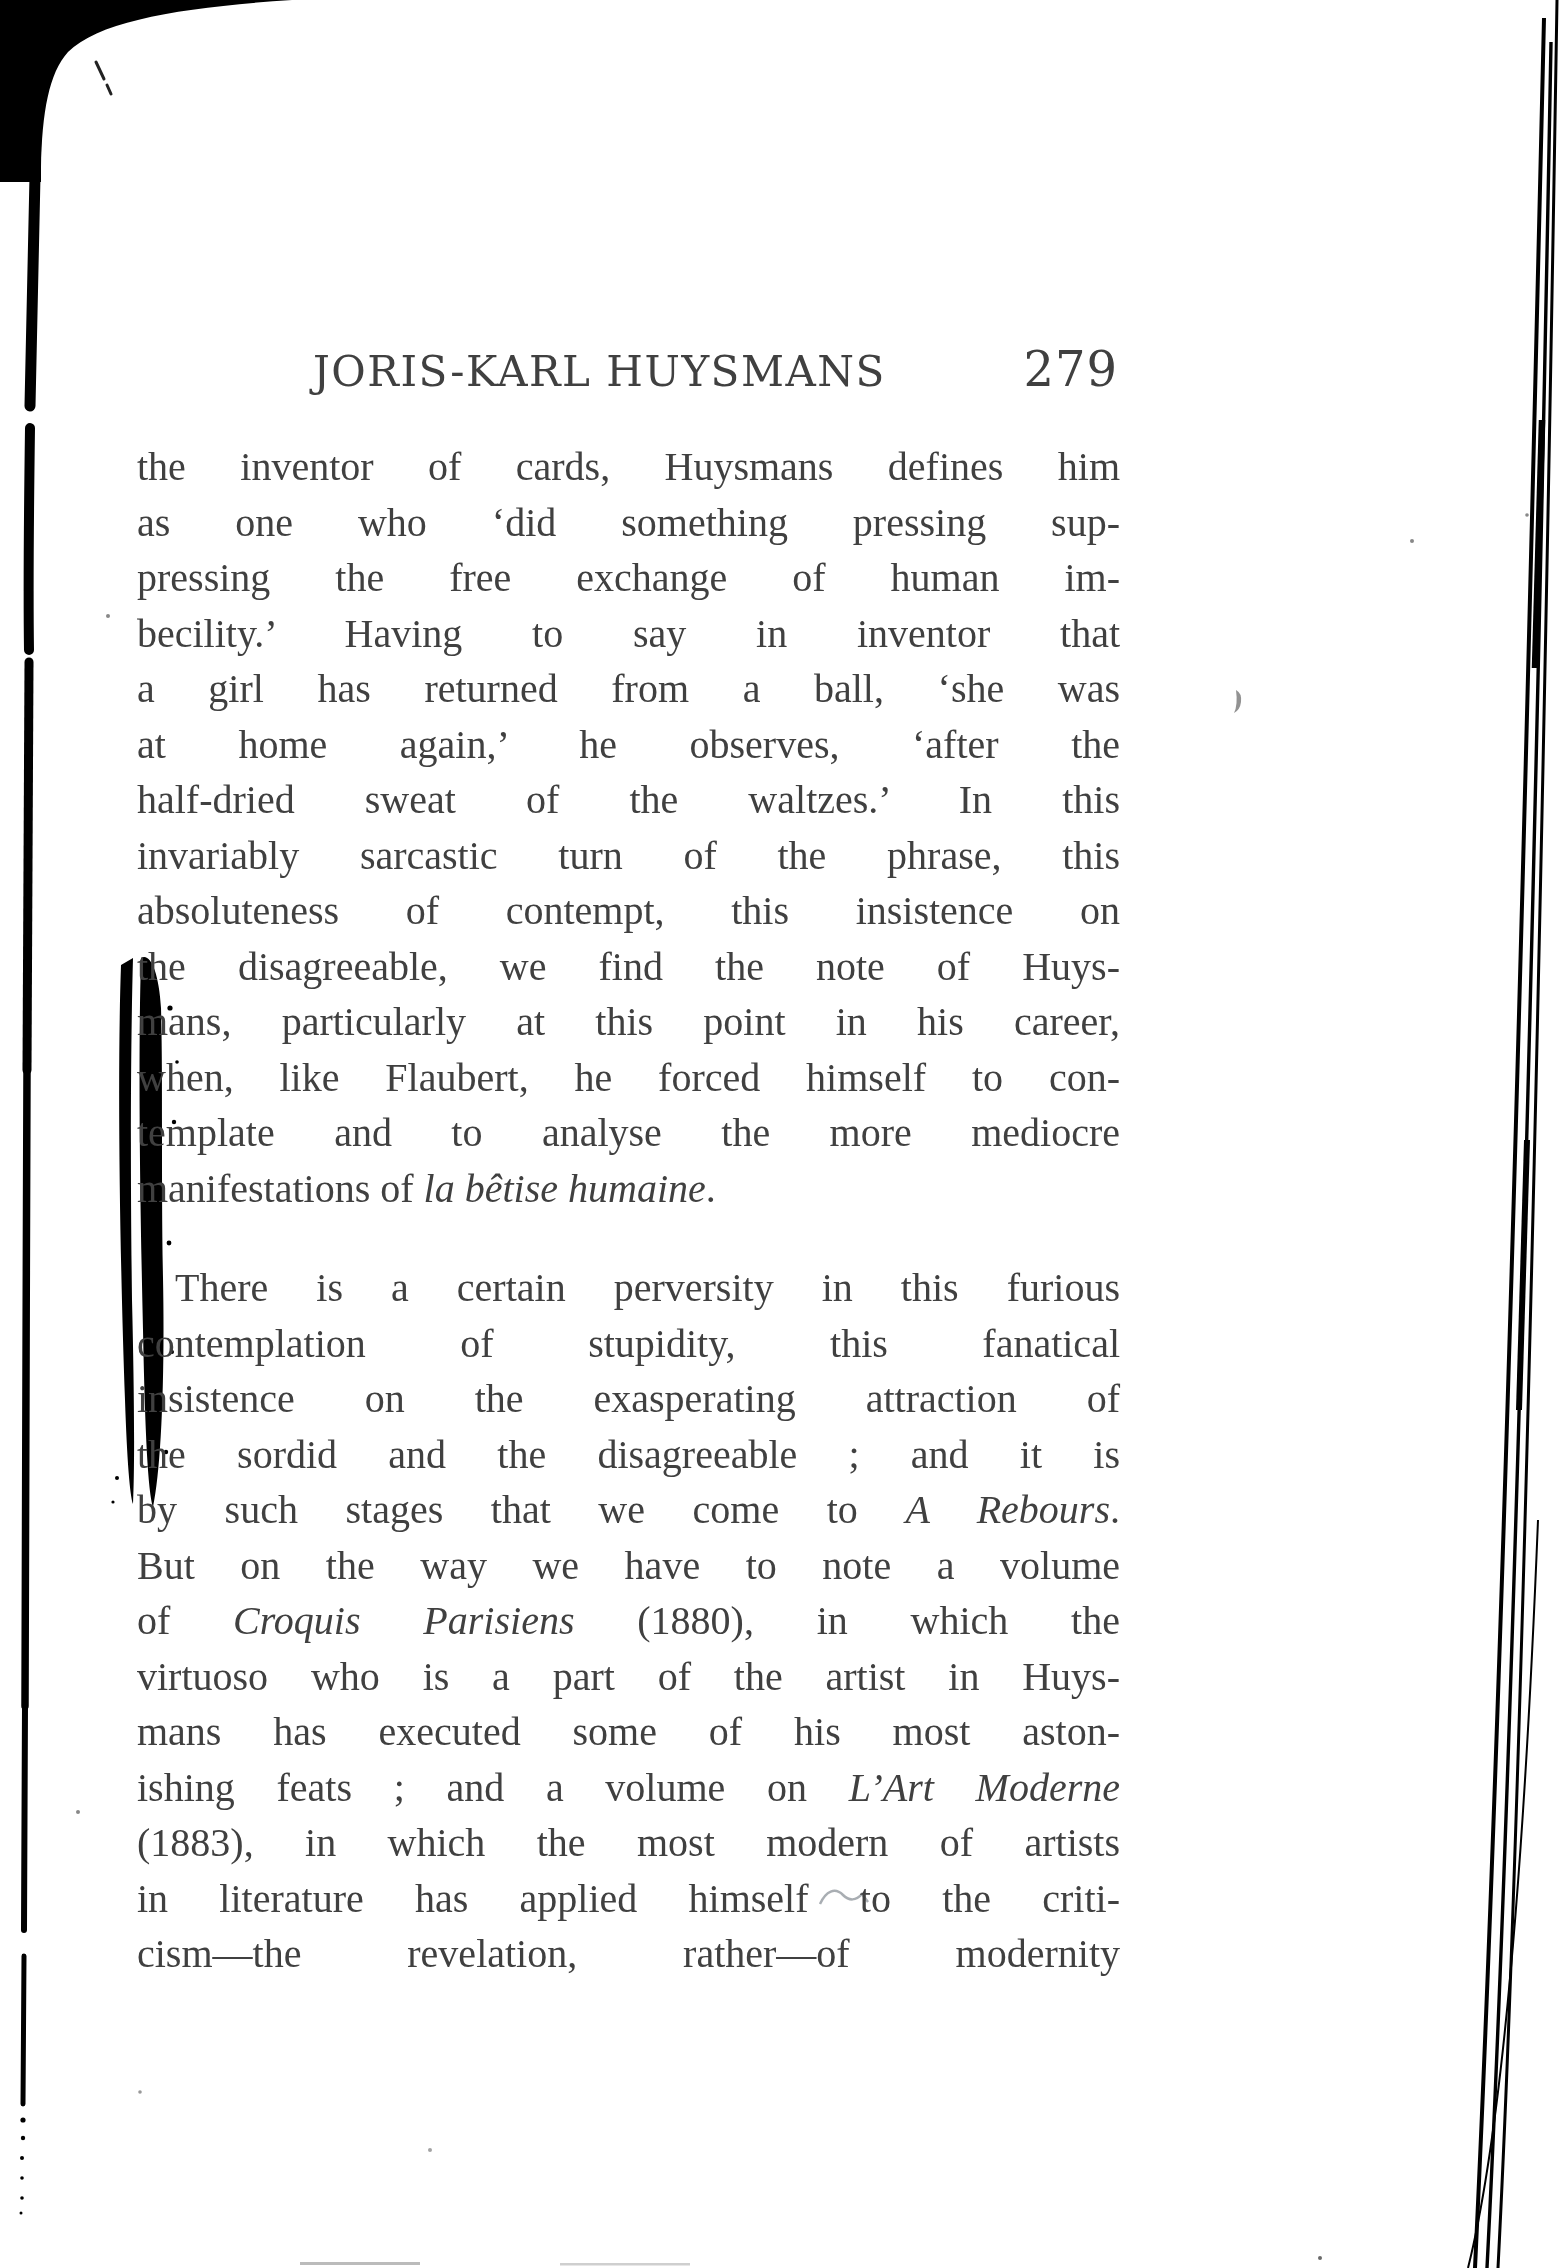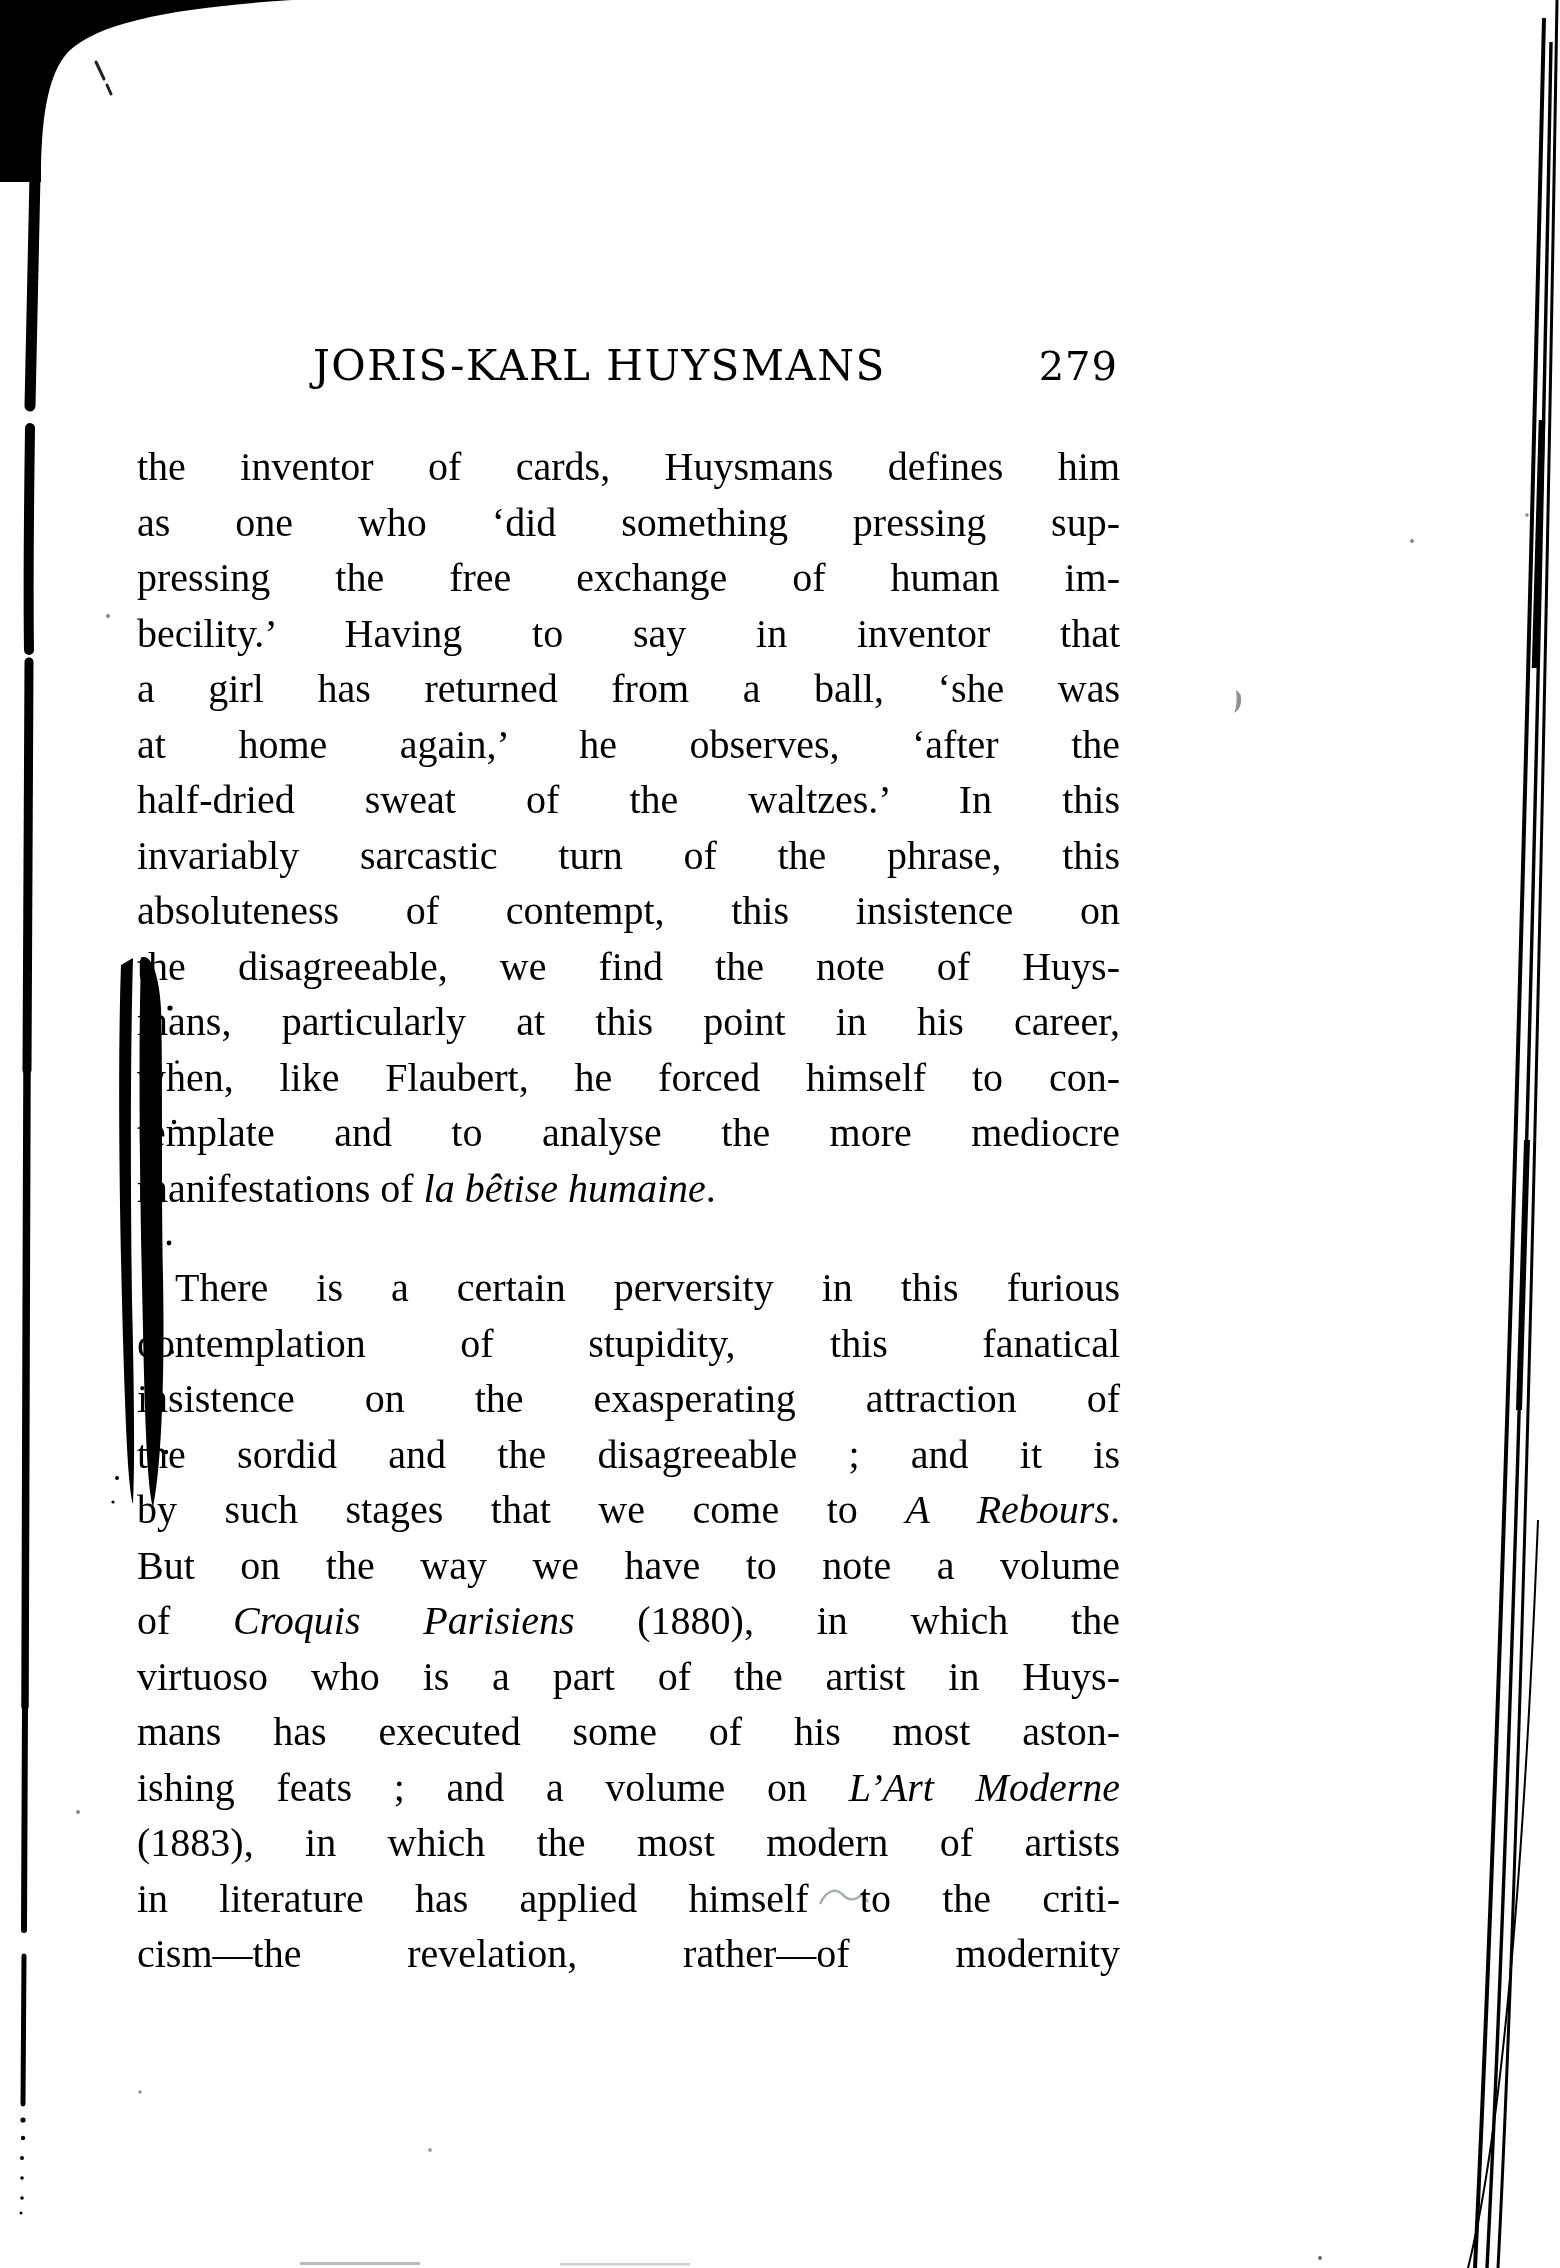--- a/index.html
+++ b/index.html
@@ -1,27 +1,27 @@
 <!DOCTYPE html>
 <html><head>
 <meta charset="utf-8">
 <style>
   html,body{margin:0;padding:0;background:#e8e8e8;}
   .page{
     position:relative;width:1560px;height:2268px;background:#ffffff;
-    font-family:"DejaVu Serif","Liberation Serif",serif;color:#000000;
+    font-family:"DejaVu Serif","Liberation Serif",serif;color:#404040;
     overflow:hidden;margin:0 auto;
   }
   .artifacts{position:absolute;left:0;top:0;width:1560px;height:2268px;pointer-events:none;}
   .header{
     position:absolute;left:137px;top:341px;width:983px;
     display:flex;justify-content:space-between;align-items:baseline;
   }
   .header .title{font-size:42px;letter-spacing:1.5px;padding-left:176px;white-space:nowrap;}
-  .header .pagenum{font-size:40px;letter-spacing:1px;padding-right:2px;}
+  .header .pagenum{font-size:48px;letter-spacing:1px;padding-right:2px;}
   .column{position:absolute;left:137px;top:439px;width:983px;font-size:40px;}
   .line{
     height:55.5px;line-height:55.5px;
     text-align:justify;text-align-last:justify;
     overflow:visible;white-space:normal;font-family:Liberation Serif, serif;
   }
   .line.no-just{text-align-last:left;}
   .line.indent{text-indent:38px;margin-top:44px;}
   .line i{font-style:italic;}
 </style>

